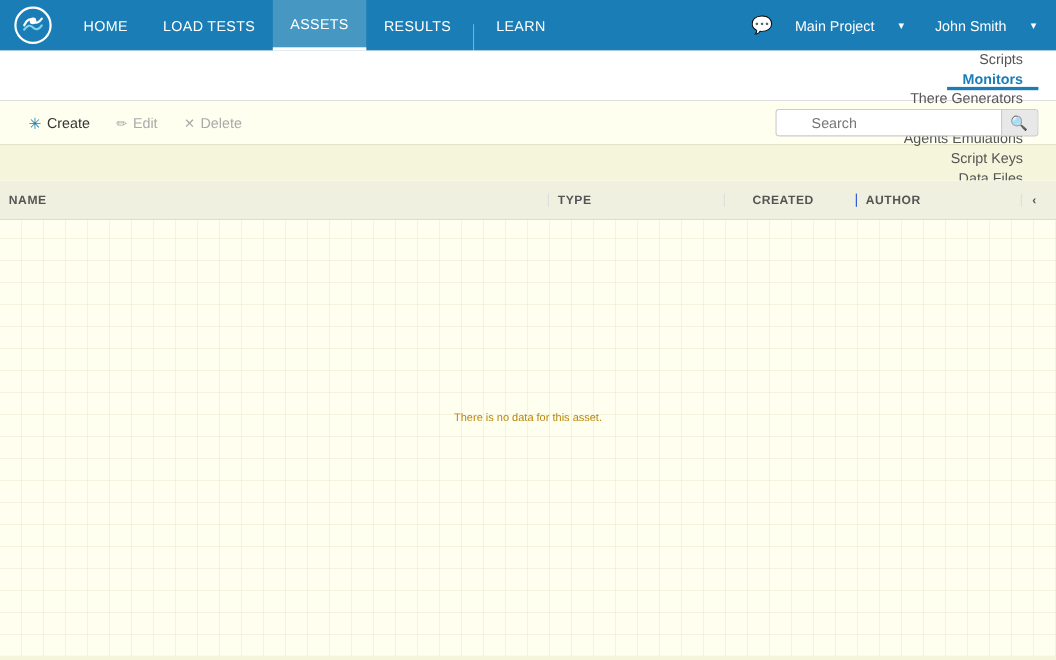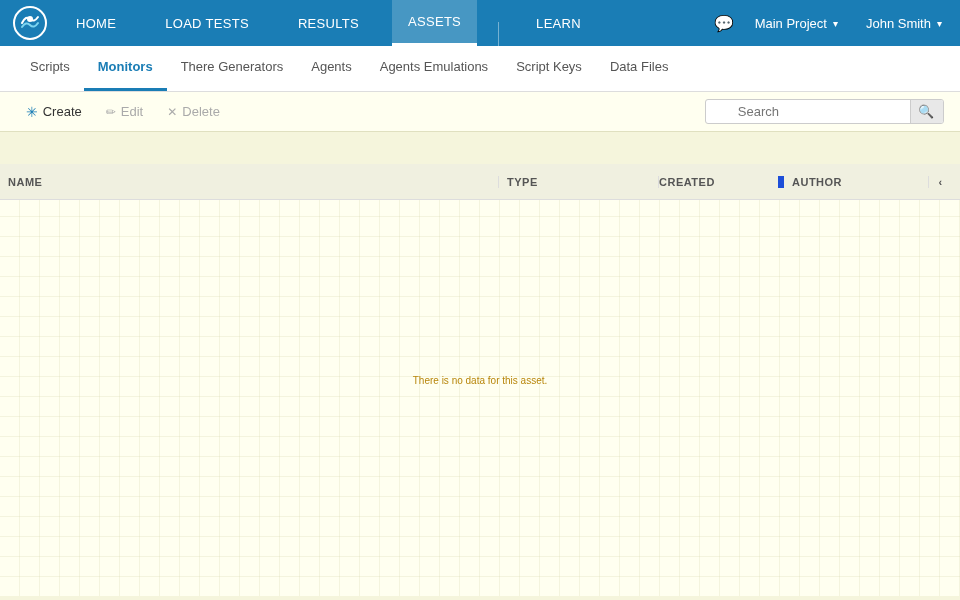--- a/index.html
+++ b/index.html
@@ -23,21 +23,21 @@
       justify-content: center;
     }
     .top-nav .logo svg {
       width: 36px;
       height: 36px;
     }
     .nav-links {
       display: flex;
       align-items: flex-end;
       flex: 1;
-      gap: 17px;
+      gap: 0;
     }
     .nav-link {
       color: white;
       text-decoration: none;
       padding: 0 16px;
       height: 46px;
       display: flex;
       align-items: center;
       font-size: 13px;
       font-weight: 500;
@@ -66,35 +66,36 @@
       cursor: pointer;
       display: flex;
       align-items: center;
       font-size: 16px;
     }
     .nav-user-btn {
       color: white;
       cursor: pointer;
       display: flex;
       align-items: center;
-      gap: 4px;
+      gap: 20px;
       font-size: 13px;
       padding: 4px 8px;
       border-radius: 3px;
     }
     .chevron-down { font-size: 10px; margin-left: 2px; }
 
     
     .sub-nav {
       background: white;
       border-bottom: 1px solid #ddd;
       display: flex;
       align-items: flex-end;
       padding: 0 16px;
       height: 46px;
+      flex-direction: column;
     }
     .sub-tab {
       padding: 0 14px;
       height: 46px;
       display: flex;
       align-items: center;
       font-size: 13px;
       color: #555;
       cursor: pointer;
       border-bottom: 3px solid transparent;
@@ -190,22 +191,22 @@
       border-bottom: 1px solid #ddd;
       padding: 0 8px;
       font-size: 11px;
       font-weight: 700;
       color: #555;
       letter-spacing: 0.5px;
       text-transform: uppercase;
     }
     .col-name { flex: 1; min-width: 200px; }
     .col-type { width: 160px; border-left: 1px solid #ddd; padding-left: 8px; }
-    .col-created { width: 120px; border-left: 1px solid #ddd; padding-left: 0; }
-    .col-author { width: 150px; border-left: 6px solid #1d4ed8; padding-left: 8px; }
+    .col-created { width: 120px; border-left: 1px solid #ddd; padding-left: 25px; }
+    .col-author { width: 150px; border-left: 1px solid #1d4ed8; padding-left: 8px; }
     .col-arrow { width: 24px; border-left: 1px solid #ddd; display: flex; align-items: center; justify-content: center; }
 
     .empty-message {
       position: absolute;
       top: 50%;
       left: 50%;
       transform: translate(-50%, -50%);
       color: #b8860b;
       font-size: 10px;
       text-align: center;
@@ -219,22 +220,22 @@
     <svg viewBox="0 0 36 36" xmlns="http://www.w3.org/2000/svg">
       <circle cx="18" cy="18" r="16" fill="none" stroke="white" stroke-width="2"></circle>
       <path d="M10 18 Q14 10 18 14 Q22 18 26 12" fill="none" stroke="white" stroke-width="2" stroke-linecap="round"></path>
       <path d="M10 22 Q14 16 18 20 Q22 24 26 18" fill="none" stroke="#7dd4f0" stroke-width="2" stroke-linecap="round"></path>
       <circle cx="18" cy="14" r="3" fill="white"></circle>
     </svg>
   </div>
   <div class="nav-links">
     <a class="nav-link">HOME</a>
     <a class="nav-link">LOAD TESTS</a>
+    <a class="nav-link active">ASSETS</a>
     <a class="nav-link">RESULTS</a>
-    <a class="nav-link active">ASSETS</a>
     <div class="nav-divider"></div>
     <a class="nav-link">LEARN</a>
   </div>
   <div class="nav-right">
     <span class="nav-icon-btn">💬</span>
     <span class="nav-user-btn">
       <span>Main Project</span>
       <span class="chevron-down">▾</span>
     </span>
     <span class="nav-user-btn">

